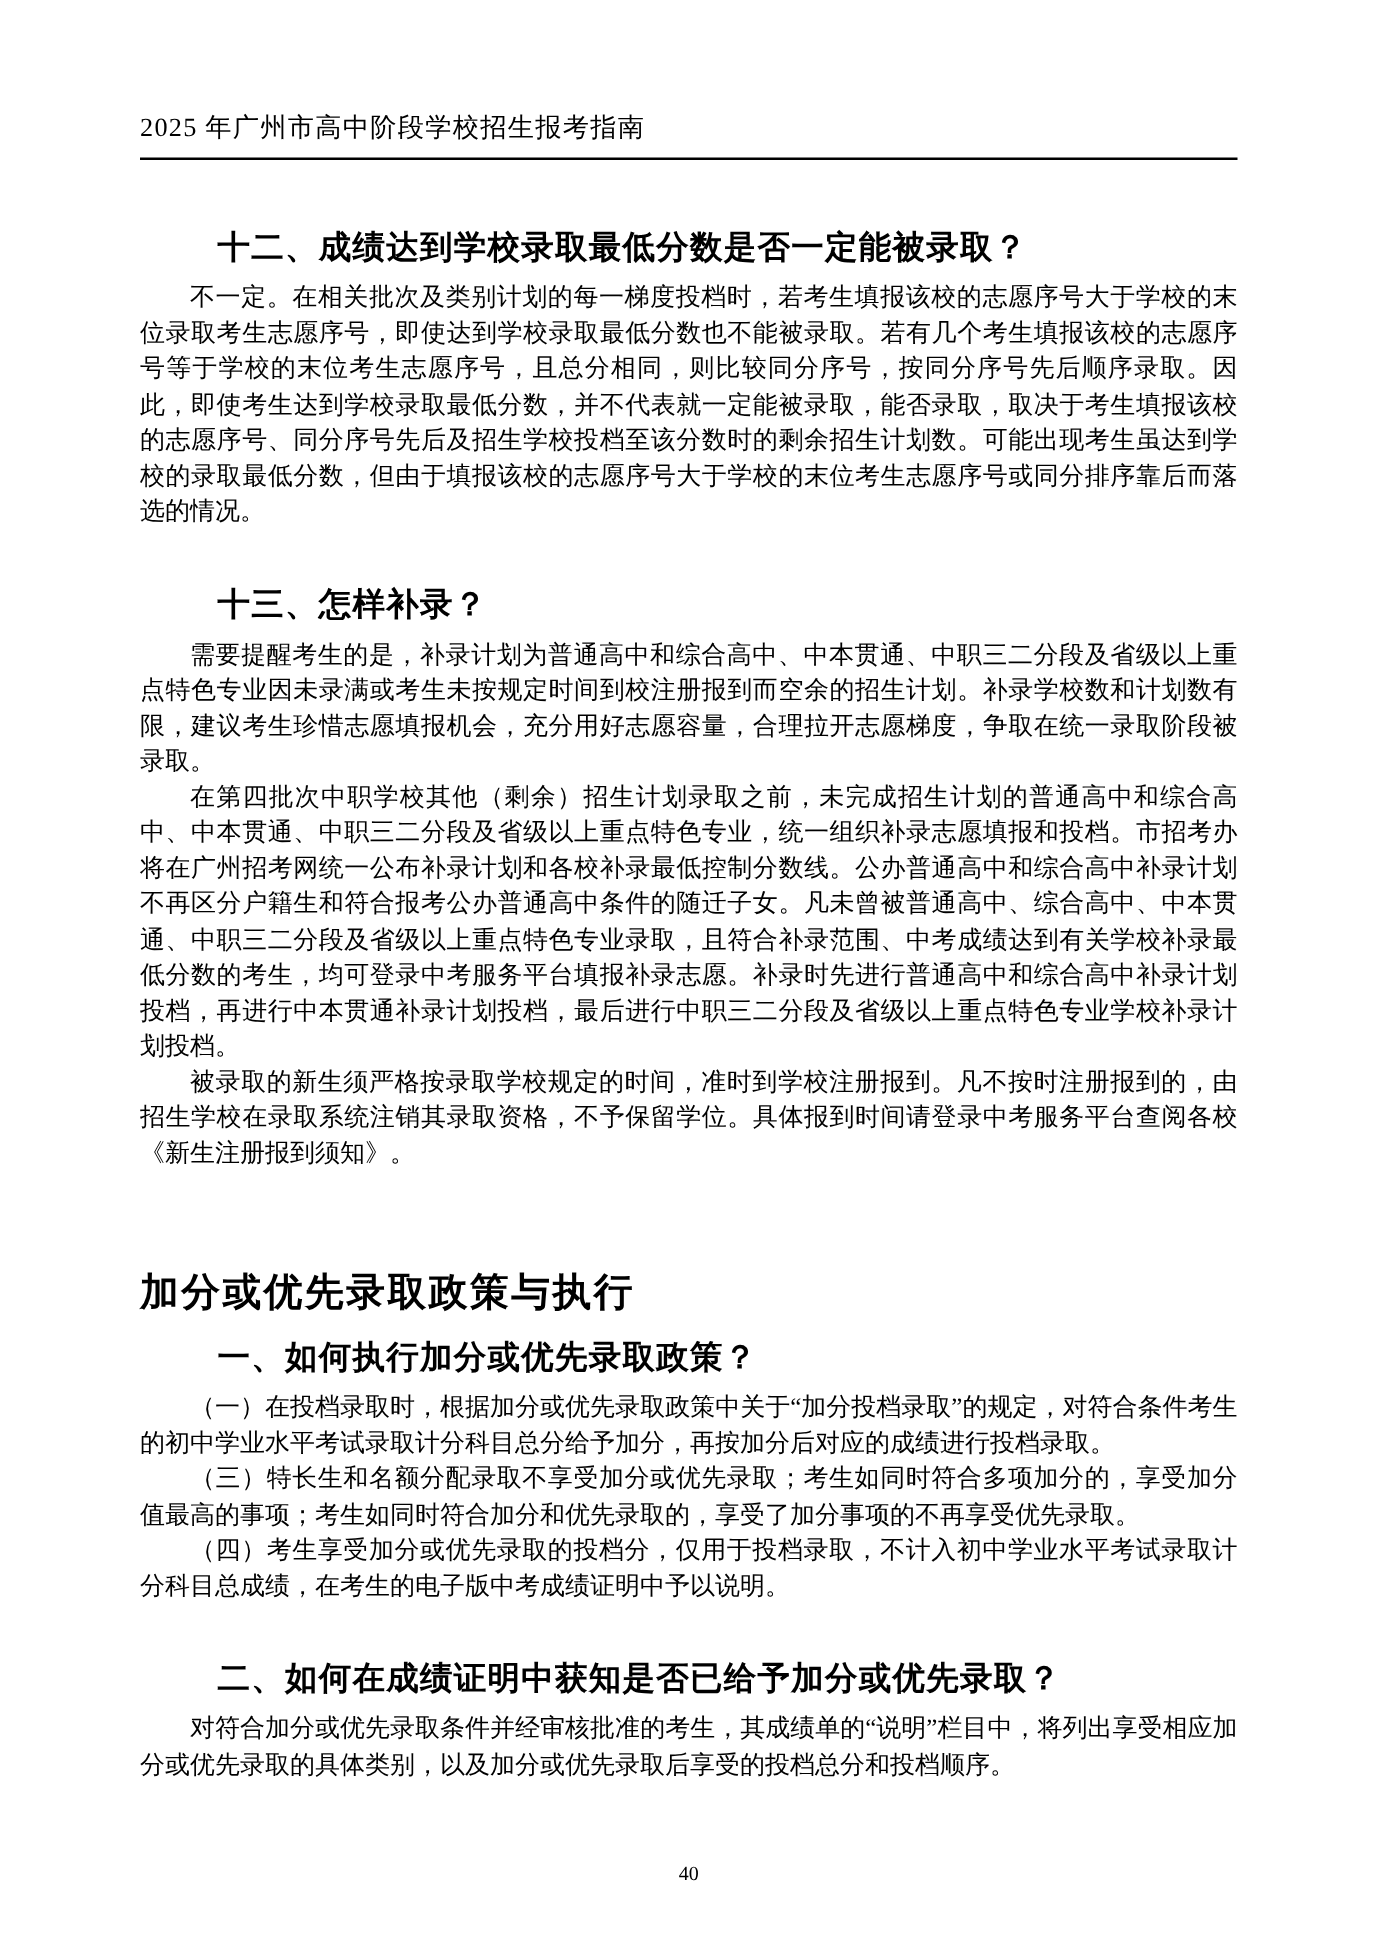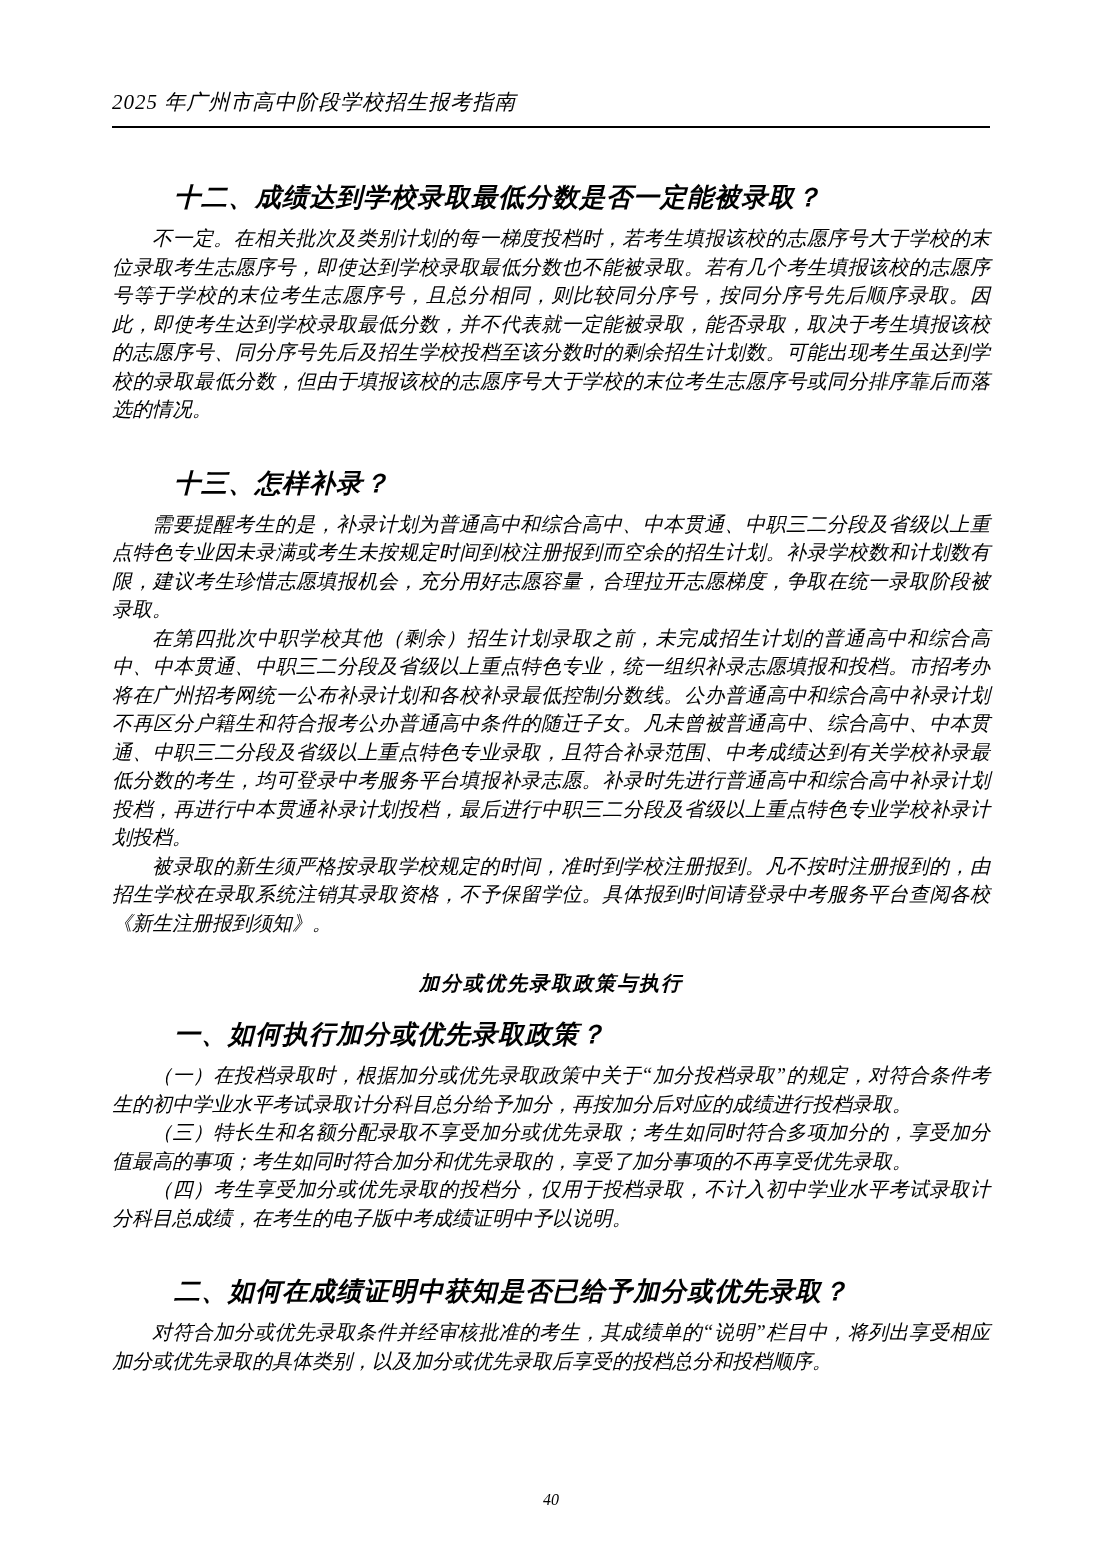--- a/index.html
+++ b/index.html
@@ -6,21 +6,20 @@
   html, body { background: #ffffff; }
   .page {
     width: 1102px;
     height: 1559px;
     background: #ffffff;
     position: relative;
     margin: 0 auto;
     color: #000000;
     font-family: "Liberation Serif", "DejaVu Serif", serif;
     overflow: hidden;
-    font-style: italic;
   }
   .doc-header {
     margin: 0 112px;
     padding-top: 88px;
     padding-bottom: 10px;
     border-bottom: 2px solid #000000;
   }
   .header-title {
     font-size: 21px;
     letter-spacing: 1px;
@@ -42,24 +41,24 @@
   .body-para {
     font-size: 20px;
     line-height: 28.5px;
     text-align: justify;
     text-justify: inter-character;
     text-indent: 2em;
   }
   .chapter-title {
     font-family: "Liberation Sans", "DejaVu Sans", sans-serif;
     font-weight: bold;
-    font-size: 20px;
+    font-size: 31px;
     line-height: 40px;
-    text-align: center;
-    margin-top: 26px;
+    text-align: left;
+    margin-top: 77px;
     margin-bottom: 12px;
     letter-spacing: 2px;
   }
   .page-number {
     position: absolute;
     left: 0;
     right: 0;
     bottom: 50px;
     text-align: center;
     font-size: 16px;

